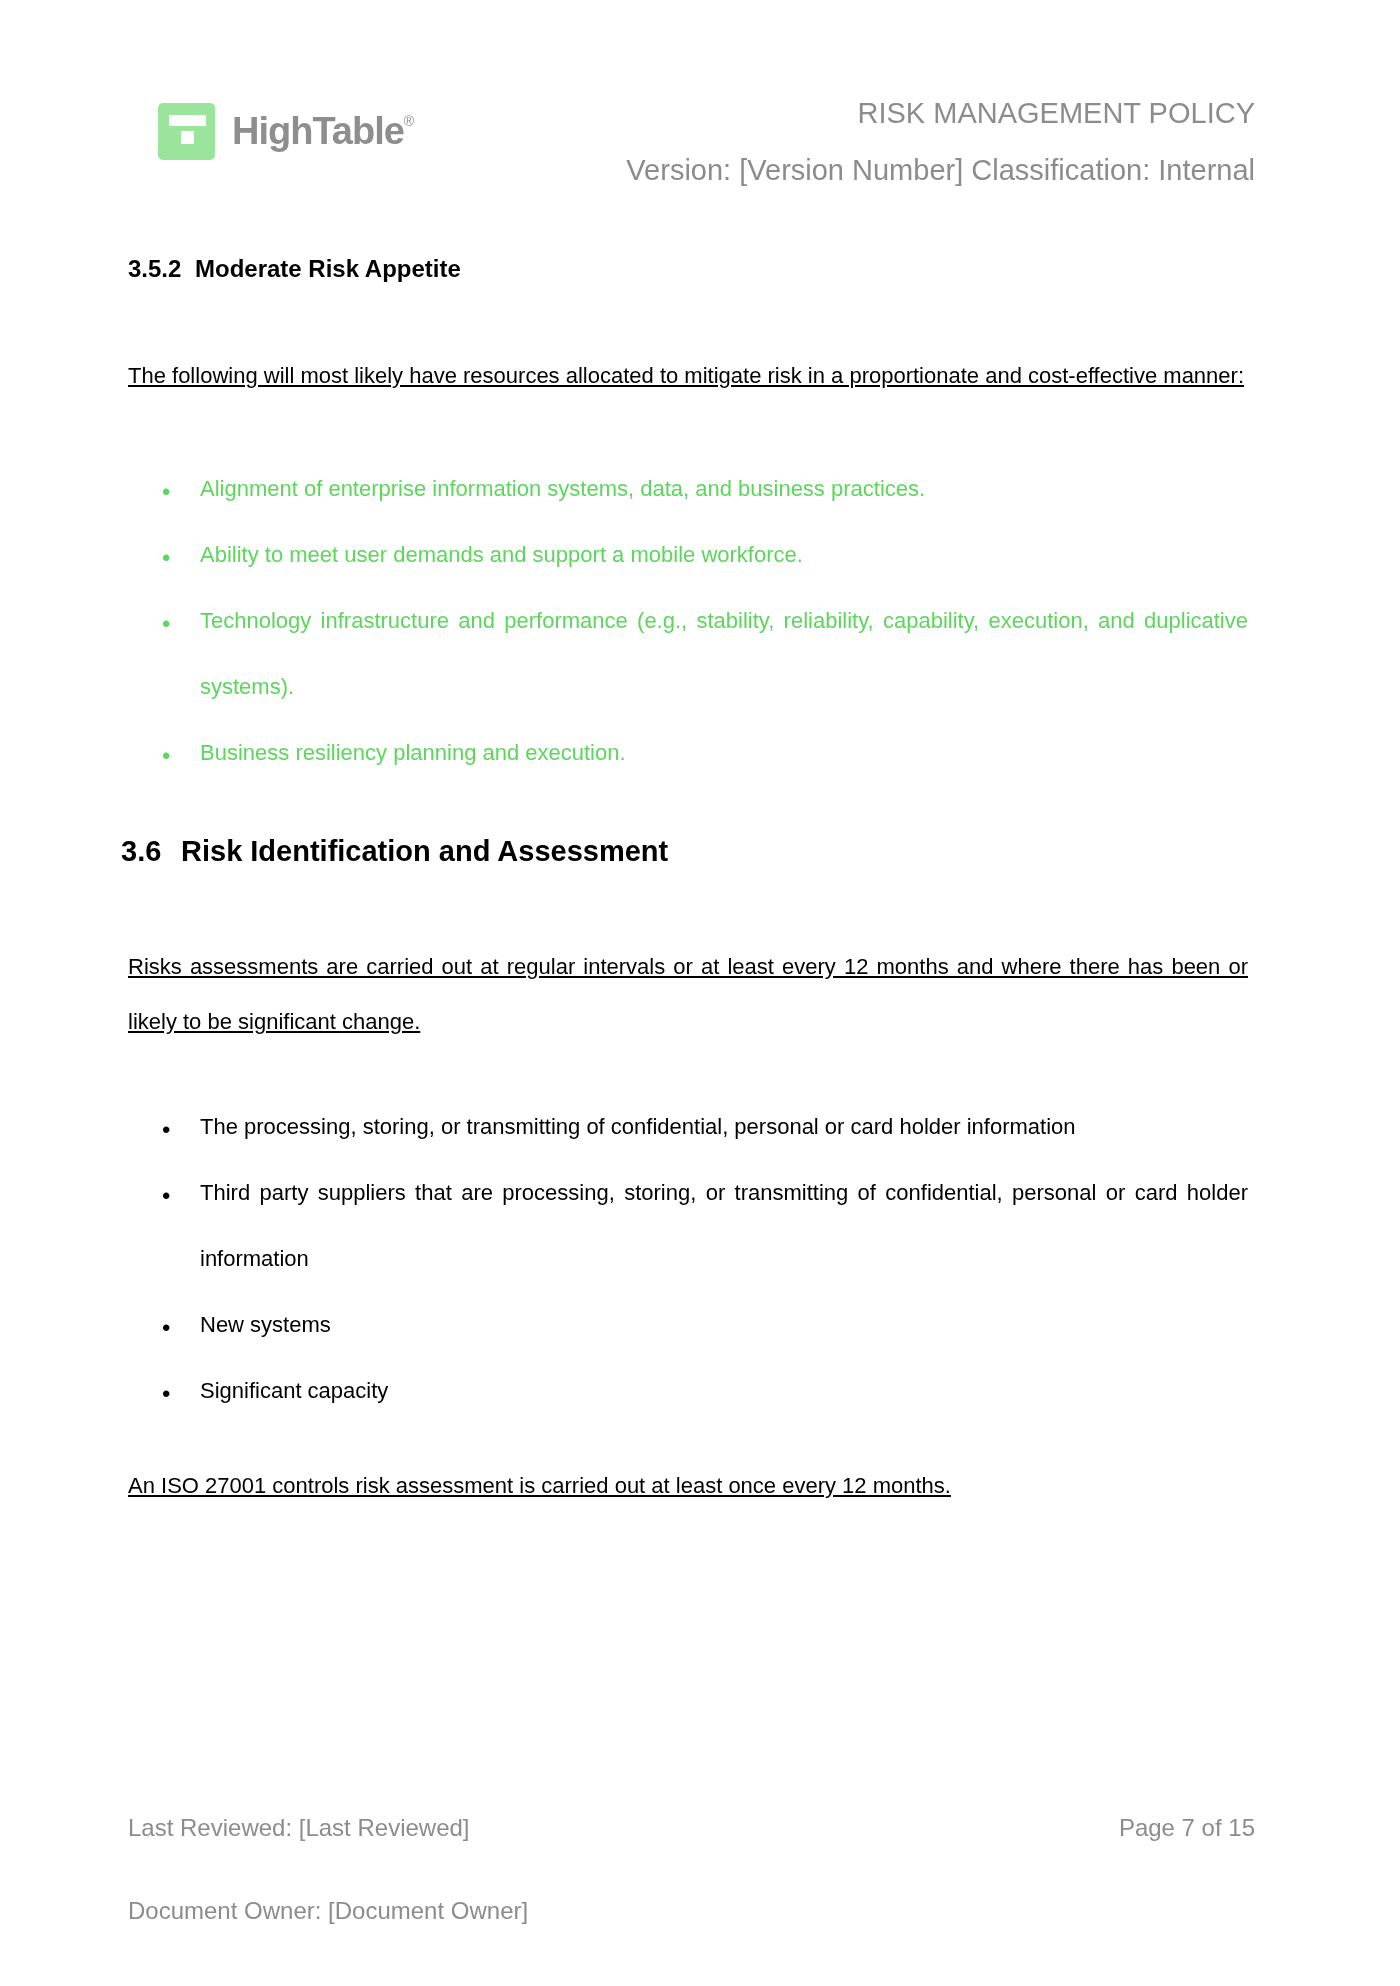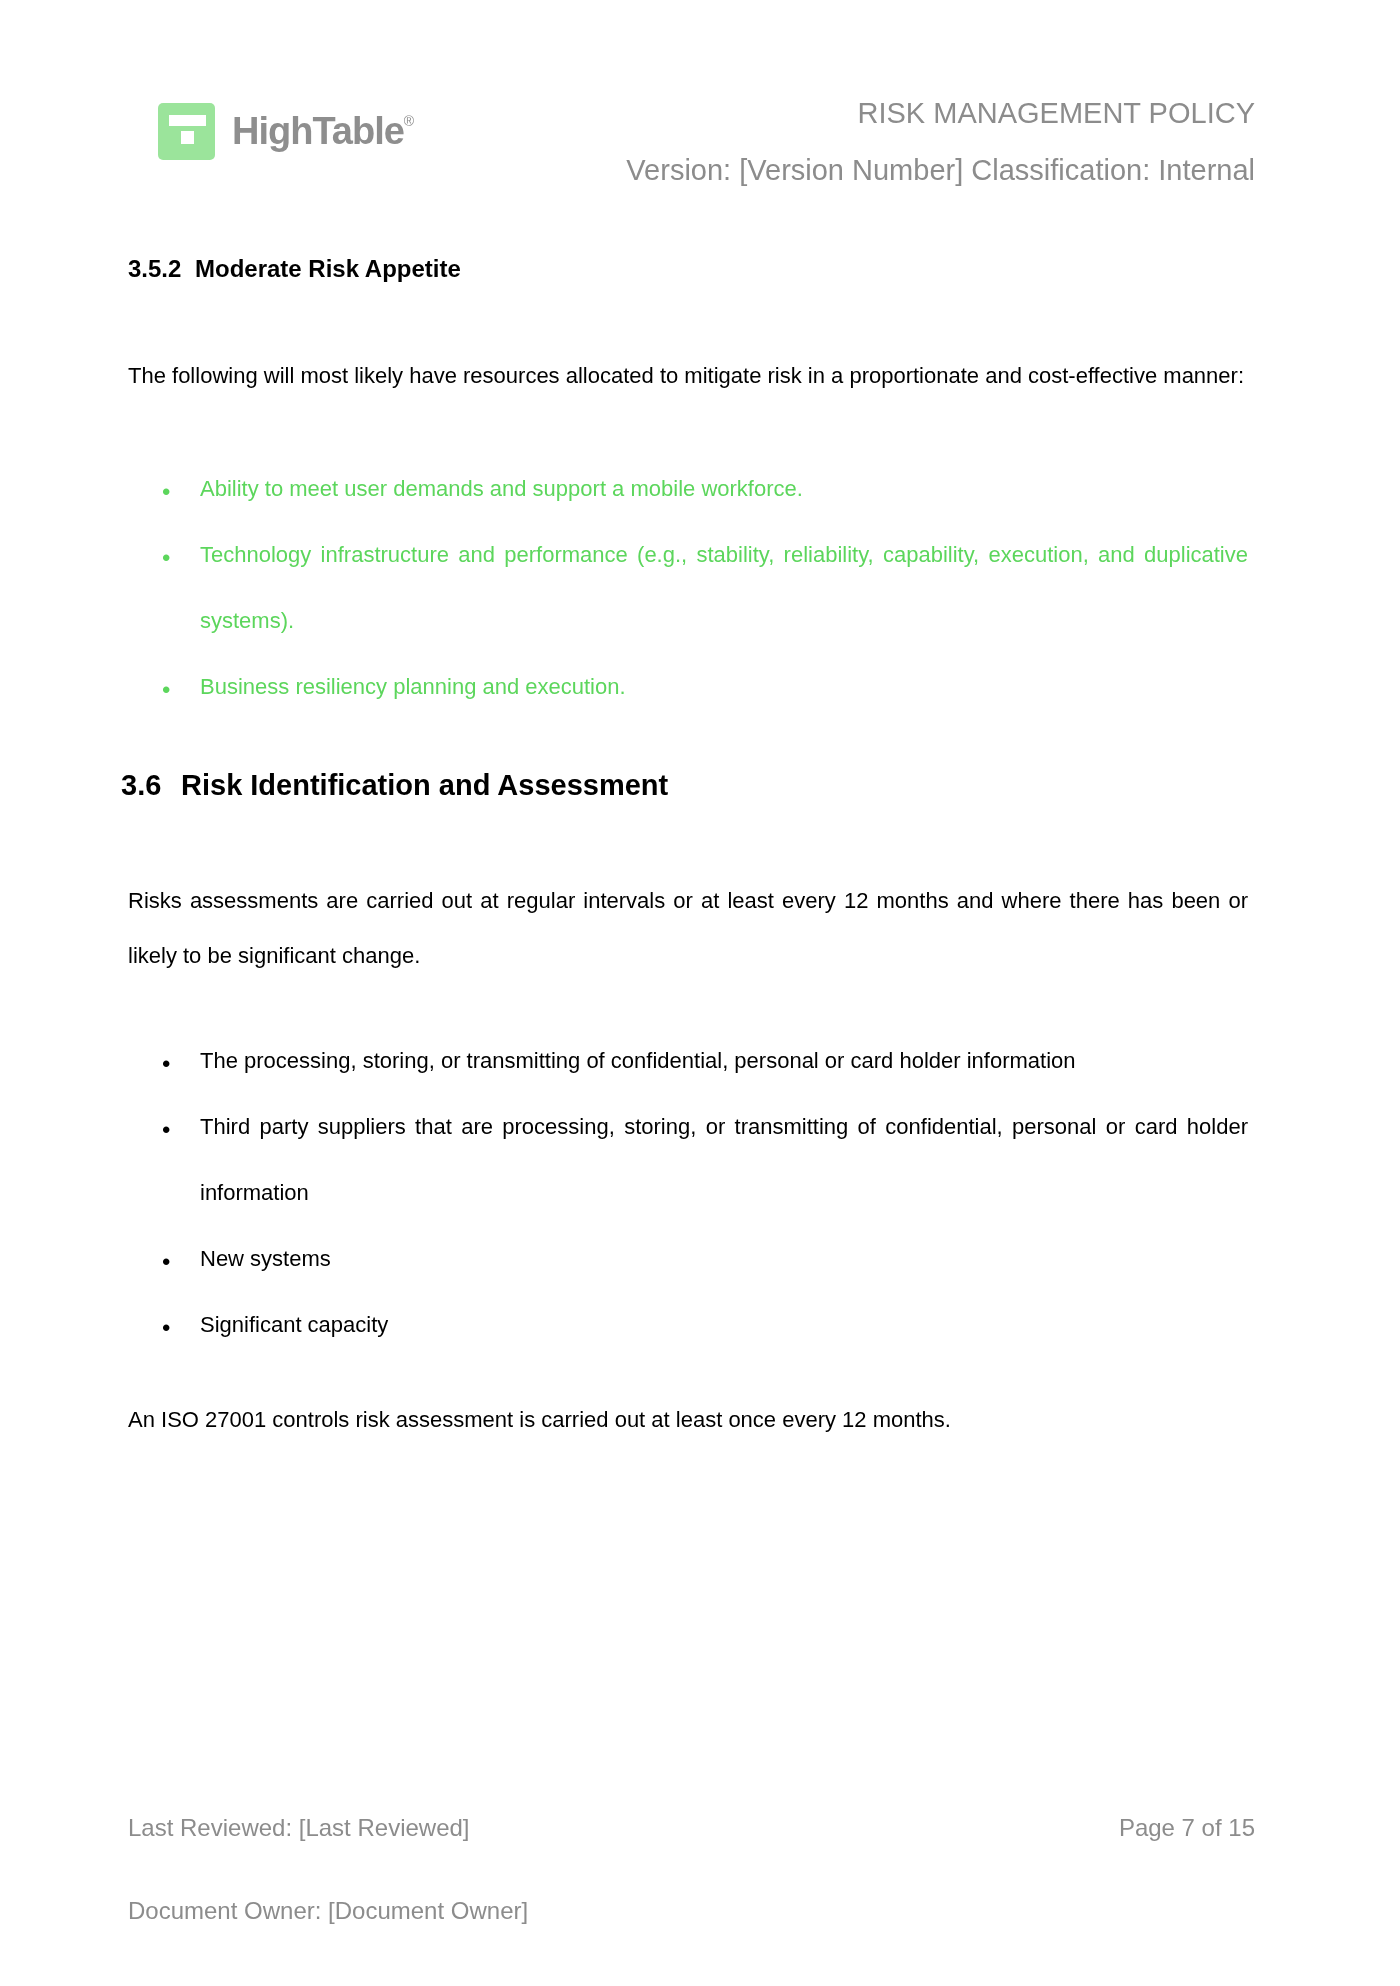--- a/index.html
+++ b/index.html
@@ -61,20 +61,21 @@
   .main-heading {
     font-size:29px; font-weight:700; line-height:1.2;
     display:flex;
     margin-top:48px; margin-left:-7px;
   }
   .main-heading .h-num { width:60px; flex:0 0 auto; }
 
   p.body-para {
     font-size:22px; line-height:2.5;
     text-align:justify;
+    text-decoration:underline;
   }
   .p-intro   { margin-top:64px; }
   .p-after-h { margin-top:70px; }
   .p-plain   { margin-top:50px; }
   .p-final   { margin-top:34px; }
 
   ul.doc-list { margin-top:53px; list-style:none; }
   ul.doc-list li {
     position:relative;
     padding-left:72px;
@@ -126,20 +127,21 @@
   <div class="content">
 
     <h3 class="sub-heading">
       <span class="h-num">3.5.2</span>
       <span>Moderate Risk Appetite</span>
     </h3>
 
     <p class="body-para p-intro">The following will most likely have resources allocated to mitigate risk in a proportionate and cost-effective manner:</p>
 
     <ul class="doc-list green-list">
+      <li>Alignment of enterprise information systems, data, and business practices.</li>
       <li>Ability to meet user demands and support a mobile workforce.</li>
       <li>Technology infrastructure and performance (e.g., stability, reliability, capability, execution, and duplicative systems).</li>
       <li>Business resiliency planning and execution.</li>
     </ul>
 
     <h2 class="main-heading">
       <span class="h-num">3.6</span>
       <span>Risk Identification and Assessment</span>
     </h2>
 

